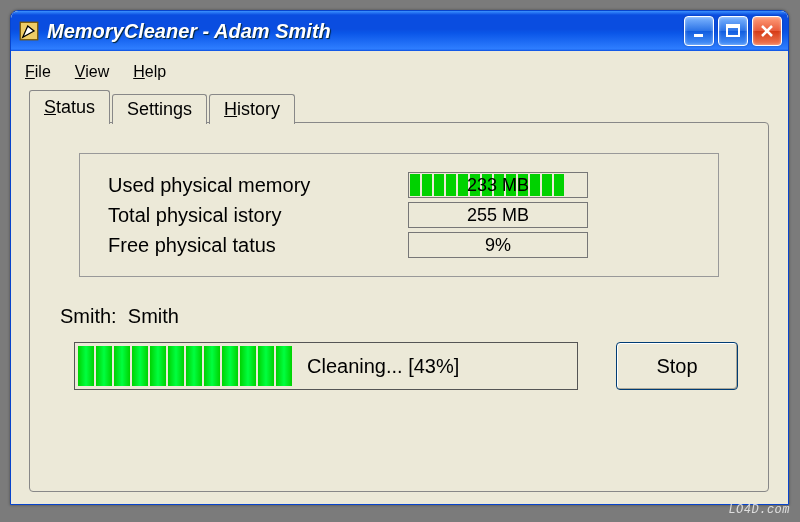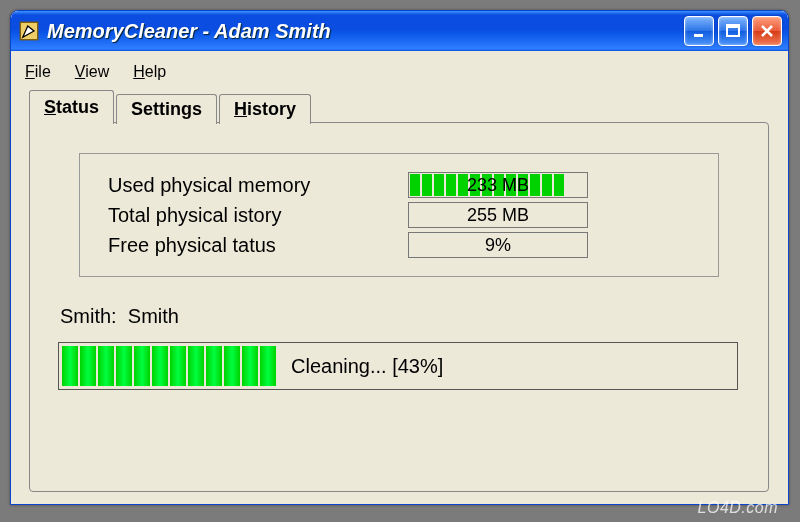--- a/index.html
+++ b/index.html
@@ -97,21 +97,20 @@
   .tab {
     padding: 4px 14px 4px 14px;
     background: #ece9d8;
     border: 1px solid #888;
     border-bottom: none;
     border-radius: 3px 3px 0 0;
     margin-right: 2px;
     cursor: pointer;
     position: relative;
     top: 1px;
-    font-weight: bold;
   }
   .tab.active {
     background: #ece9d8;
     padding-top: 6px;
     padding-bottom: 6px;
     top: 1px;
   }
   .tab .ul { text-decoration: underline; }
   .tabpanel {
     border: 1px solid #888;
@@ -165,21 +164,21 @@
     z-index: 1;
     font-size: 18px;
   }
   .status-line {
     margin: 28px 6px 0 6px;
     font-size: 20px;
   }
   .bottom-row {
     display: flex;
     align-items: center;
-    margin: 14px 6px 0 4px;
+    margin: 14px 6px 0 20px;
     gap: 38px;
   }
   .progress-box {
     flex: 1;
     height: 48px;
     border: 1px solid #555;
     background: #ece9d8;
     position: relative;
     display: flex;
     align-items: center;
@@ -207,27 +206,27 @@
     border: 1px solid #003c74;
     background: #ece9d8;
     font-family: Tahoma, sans-serif;
     font-size: 20px;
     border-radius: 4px;
     box-shadow: inset -1px -1px 0 #aca899, inset 1px 1px 0 #fff;
     cursor: pointer;
   }
   .watermark {
     position: absolute;
-    right: 22px;
+    right: 10px;
     bottom: 5px;
     color: rgba(255,255,255,0.75);
-    font-size: 16px;
+    font-size: 12px;
     letter-spacing: 0.5px;
     font-style: italic;
-    font-family: Liberation Sans, sans-serif;
+    font-family: Liberation Mono, monospace;
   }
 </style>
 </head>
 <body>
 
 <div class="window">
   <div class="titlebar">
     <span class="app-icon">
       <svg viewBox="0 0 16 16">
           <rect x="1" y="1" width="14" height="14" fill="#eecc66" stroke="#775500"></rect>
@@ -326,20 +325,21 @@
                 <div class="pseg"></div>
                 <div class="pseg"></div>
                 <div class="pseg"></div>
                 <div class="pseg"></div>
                 <div class="pseg"></div>
                 <div class="pseg"></div>
                 <div class="pseg"></div>
               </div>
             <span class="progress-text">Cleaning... [43%]</span>
           </div>
+          <button class="stop-btn">Stop</button>
         </div>
 
       </div>
     </div>
   </div>
 </div>
 
 <div class="watermark">LO4D.com</div>
 
 </body></html>

